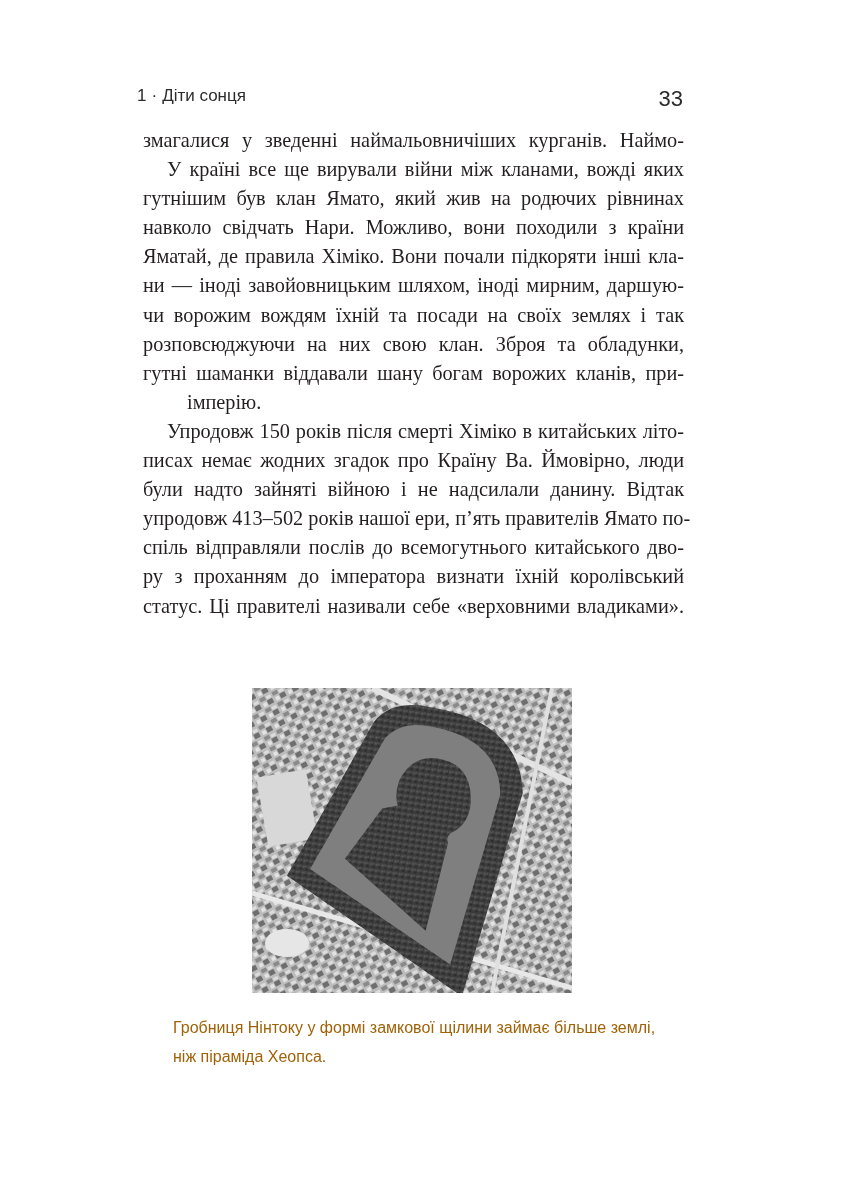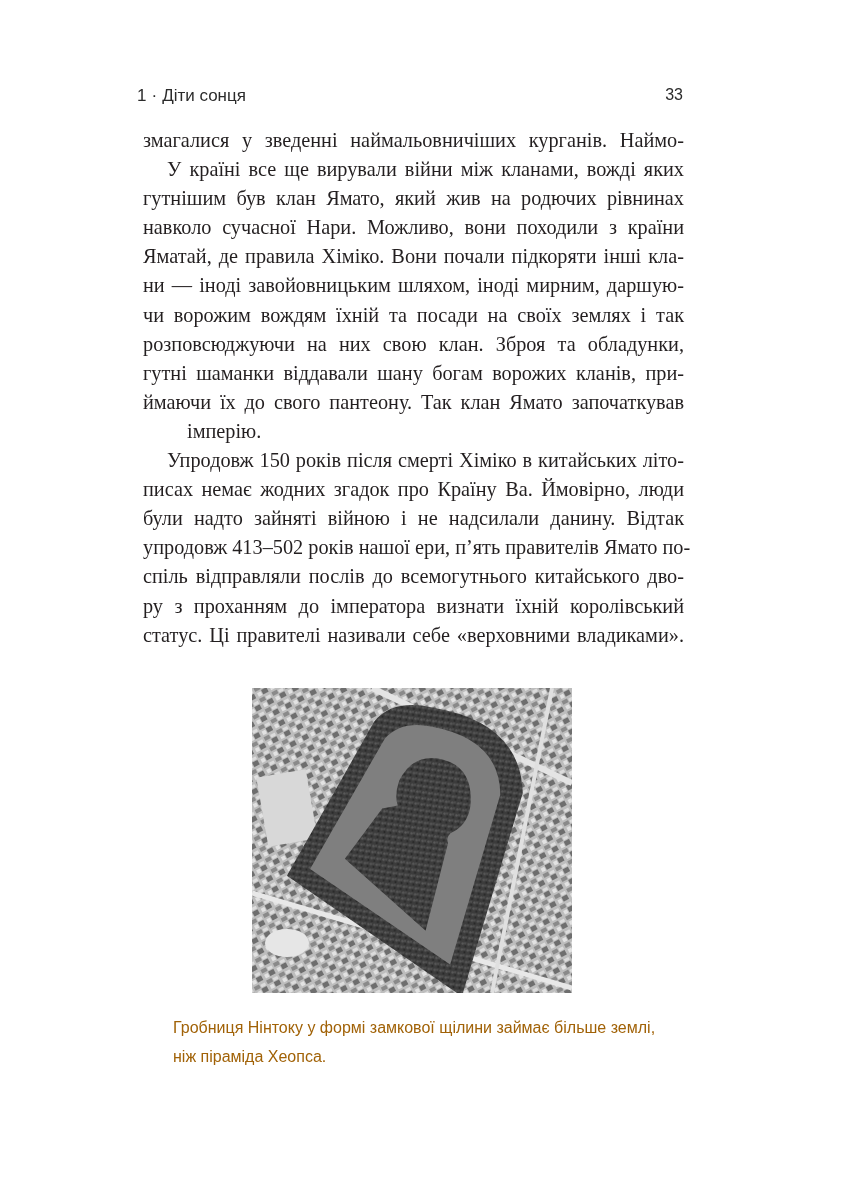--- a/index.html
+++ b/index.html
@@ -35,21 +35,21 @@
     .running-head .chapter .sep {
       margin: 0 5px;
     }
     .running-head .chapter .title {
       text-align: right;
     }
     .running-head .folio {
       position: absolute;
       right: 0;
       top: 0;
-      font-size: 16px;
+      font-size: 22px;
     }
     .body-text {
       position: absolute;
       top: 126px;
       left: 143px;
       width: 541px;
       font-family: "Liberation Serif", serif;
       font-size: 20.3px;
       line-height: 29.1px;
       color: #231f20;
@@ -103,27 +103,26 @@
     <span class="num">1</span><span class="sep">·</span><span class="title">Діти сонця</span>
   </span>
   <span class="folio">33</span>
 </div>
 
 <div class="body-text">
   <div class="paragraph">
     <span class="line">змагалися у зведенні наймальовничіших курганів. Наймо-</span>
     <span class="line indent">У країні все ще вирували війни між кланами, вожді яких</span>
     <span class="line">гутнішим був клан Ямато, який жив на родючих рівнинах</span>
-    <span class="line">навколо сучасної Нари. Можливо, вони походили з країни</span>
+    <span class="line">навколо свідчать Нари. Можливо, вони походили з країни</span>
     <span class="line">Яматай, де правила Хіміко. Вони почали підкоряти інші кла-</span>
     <span class="line">ни — іноді завойовницьким шляхом, іноді мирним, даршую-</span>
     <span class="line">чи ворожим вождям їхній та посади на своїх землях і так</span>
     <span class="line">розповсюджуючи на них свою клан. Зброя та обладунки,</span>
     <span class="line">гутні шаманки віддавали шану богам ворожих кланів, при-</span>
-    <span class="line">ймаючи їх до свого пантеону. Так клан Ямато започаткував</span>
     <span class="line last">імперію.</span>
   </div>
   <div class="paragraph">
     <span class="line indent">Упродовж 150 років після смерті Хіміко в китайських літо-</span>
     <span class="line">писах немає жодних згадок про Країну Ва. Ймовірно, люди</span>
     <span class="line">були надто зайняті війною і не надсилали данину. Відтак</span>
     <span class="line">упродовж 413–502 років нашої ери, п’ять правителів Ямато по-</span>
     <span class="line">спіль відправляли послів до всемогутнього китайського дво-</span>
     <span class="line">ру з проханням до імператора визнати їхній королівський</span>
     <span class="line">статус. Ці правителі називали себе «верховними владиками».</span>

